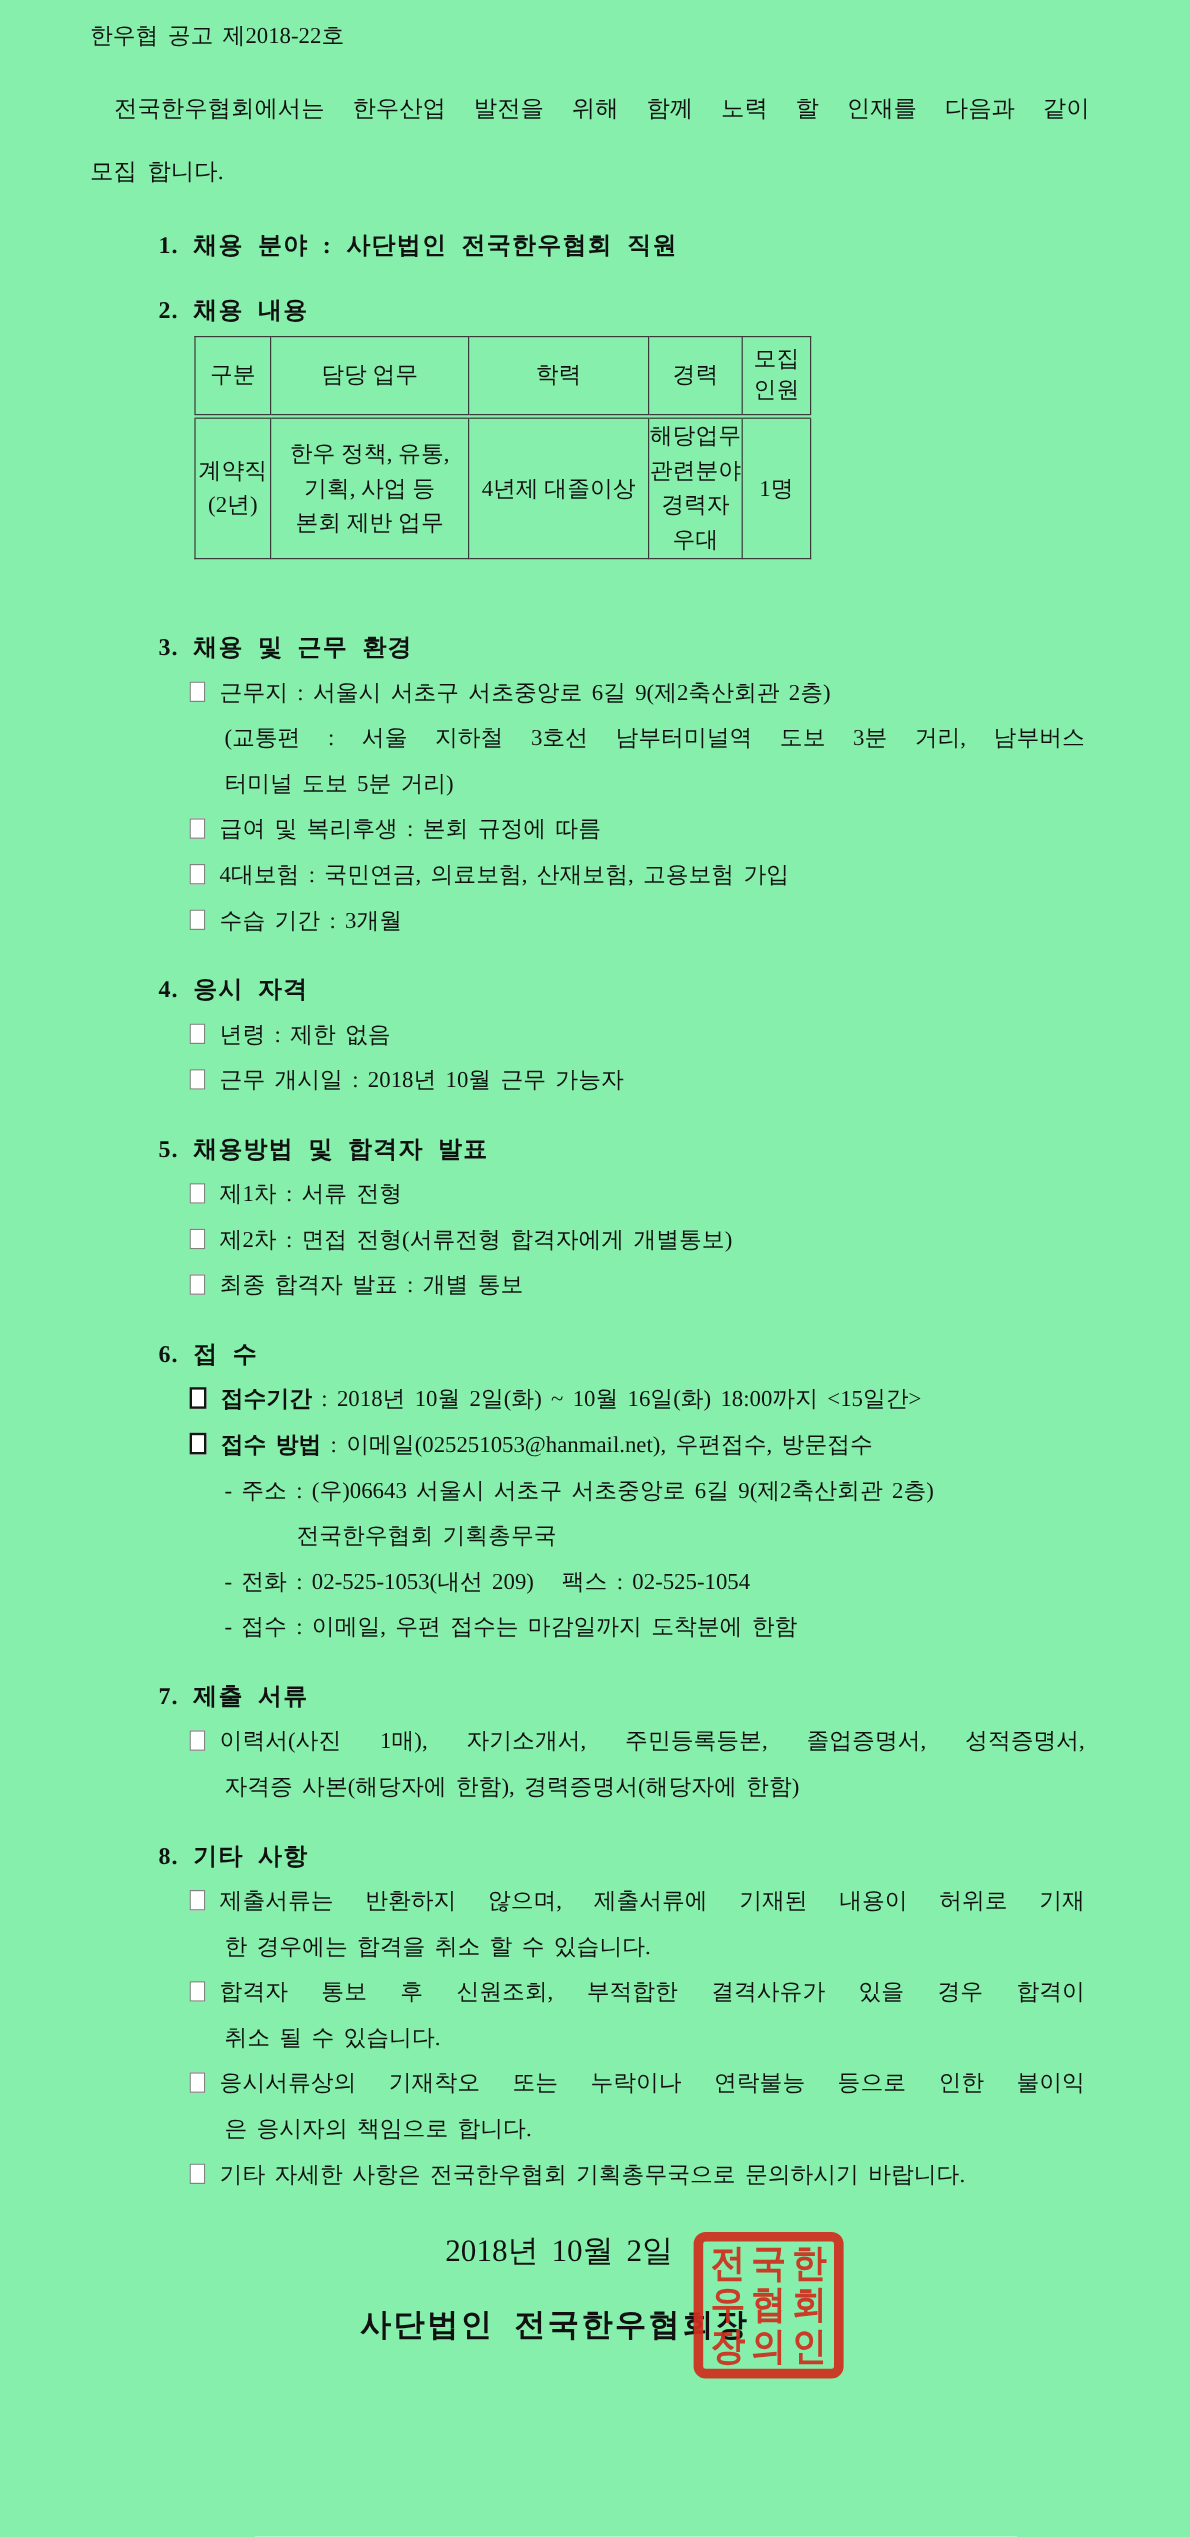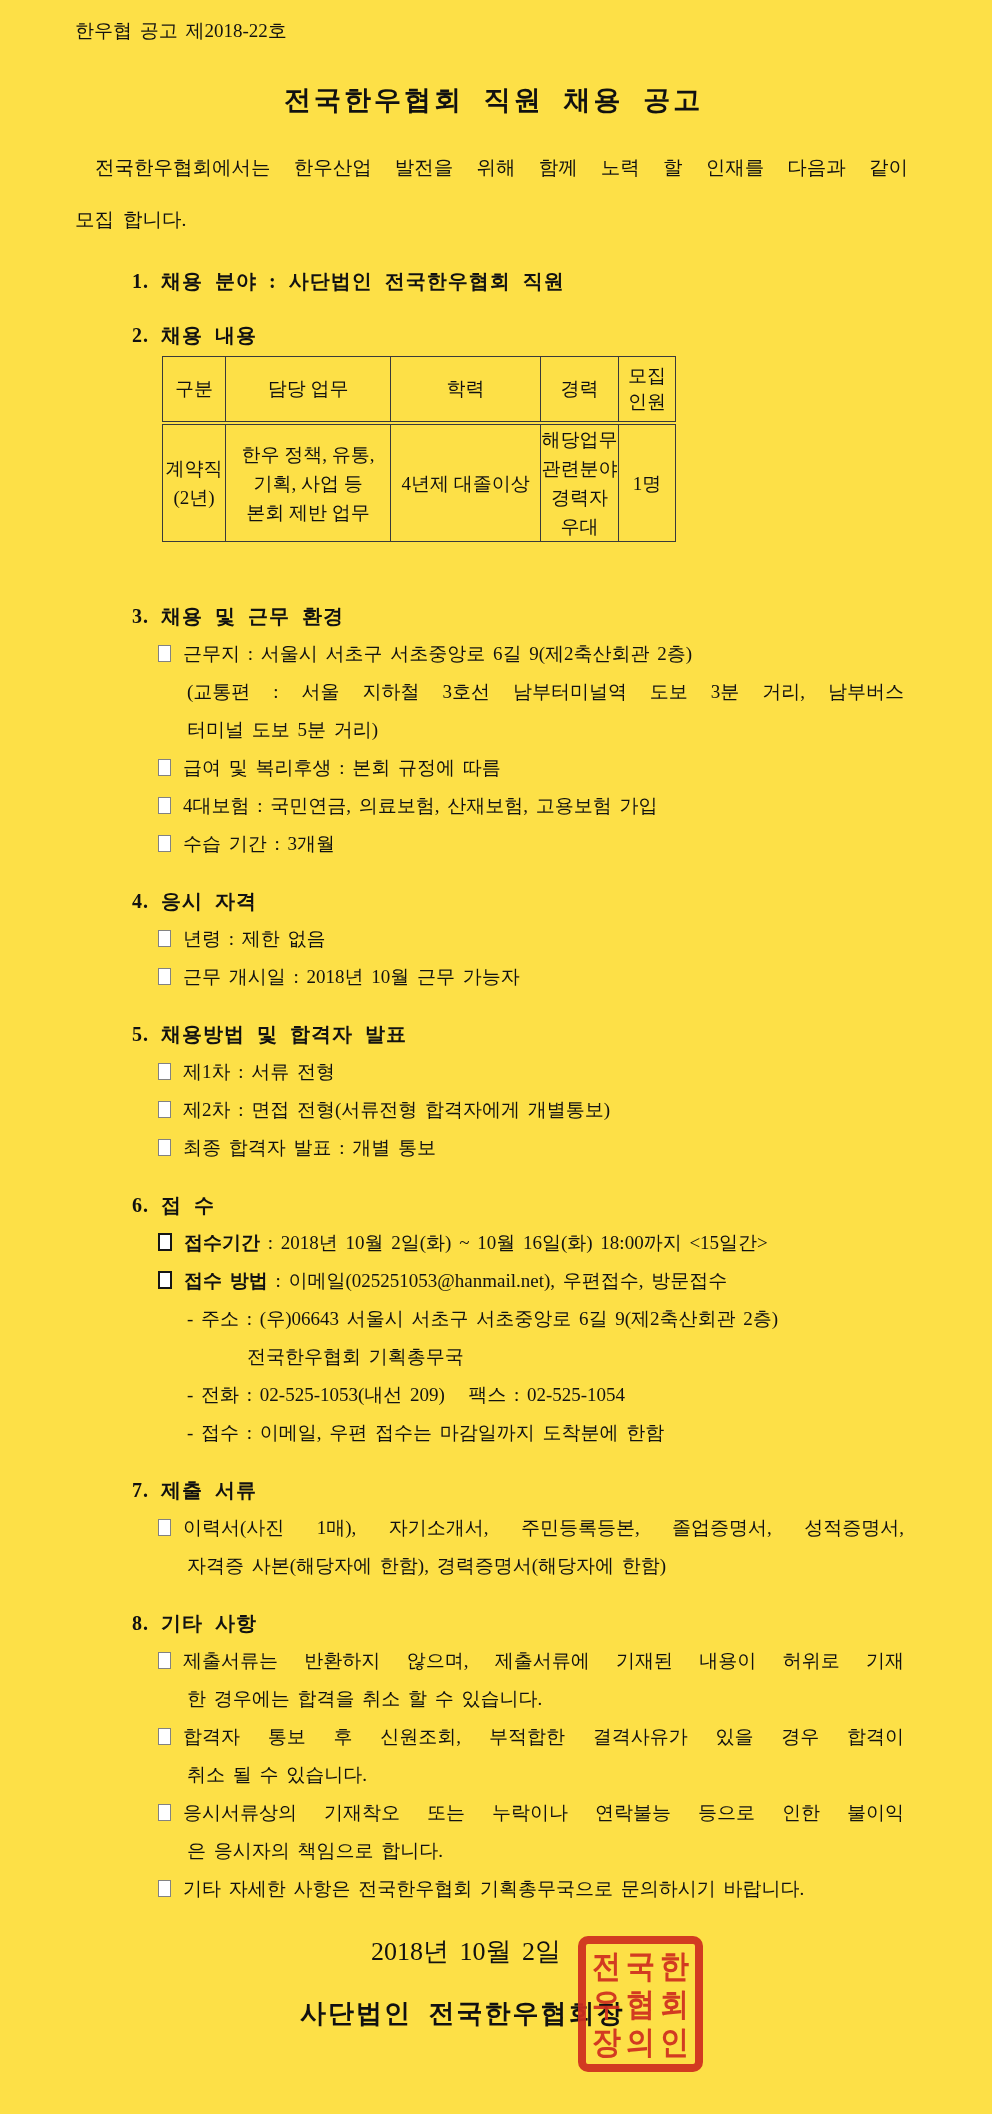--- a/index.html
+++ b/index.html
@@ -1,21 +1,21 @@
 <!DOCTYPE html>
 <html><head>
 <meta charset="utf-8">
 <style>
   html,body{margin:0;padding:0;background:#ffffff;}
   .page{
     position:relative;
     width:992px;height:2114px;
     box-sizing:border-box;
     padding:18px 80px 0 75px;
-    background:#fde047;
+    background:#86efac;
     color:#111;
     font-family:"Liberation Serif","DejaVu Serif",serif;
     overflow:hidden;
   }
   .doc-number{font-size:19px;line-height:26px;word-spacing:3px;}
   .page-title{
     font-size:27px;font-weight:bold;text-align:center;
     letter-spacing:3px;word-spacing:10px;
     margin-top:36px;line-height:40px;
   }
@@ -57,39 +57,38 @@
   
   .footer{position:relative;margin-top:30px;height:185px;}
   .footer-date{font-size:26px;line-height:28px;text-align:center;padding-right:55px;word-spacing:4px;}
   .signature{
     margin-top:28px;margin-left:225px;
     font-size:26px;font-weight:bold;line-height:40px;
     letter-spacing:2px;word-spacing:8px;
   }
   .seal{
     position:absolute;left:503px;top:-2px;
-    width:125px;height:136px;box-sizing:border-box;
+    width:125px;height:122px;box-sizing:border-box;
     border:8px solid #14b8a6;border-radius:10px;
     display:flex;flex-direction:column;justify-content:space-evenly;
     opacity:.93;
   }
   .seal-row{
     color:#cf2f1f;font-weight:bold;font-size:29px;line-height:32px;
     text-align:center;letter-spacing:5px;text-indent:5px;
     transform:scaleY(1.1);
   }
 </style>
 </head>
 <body>
 
 <div class="page">
 
   <div class="doc-number">한우협 공고 제2018-22호</div>
 
-  <div class="page-title">전국한우협회 직원 채용 공고</div>
 
   <div class="intro">
     <div class="l0 j">전국한우협회에서는 한우산업 발전을 위해 함께 노력 할 인재를 다음과 같이</div>
     <div class="l1">모집 합니다.</div>
   </div>
 
   <div class="sections">
       <section>
         <div class="sec-heading">1. 채용 분야 : 사단법인 전국한우협회 직원</div>
         <div class="items"></div>

